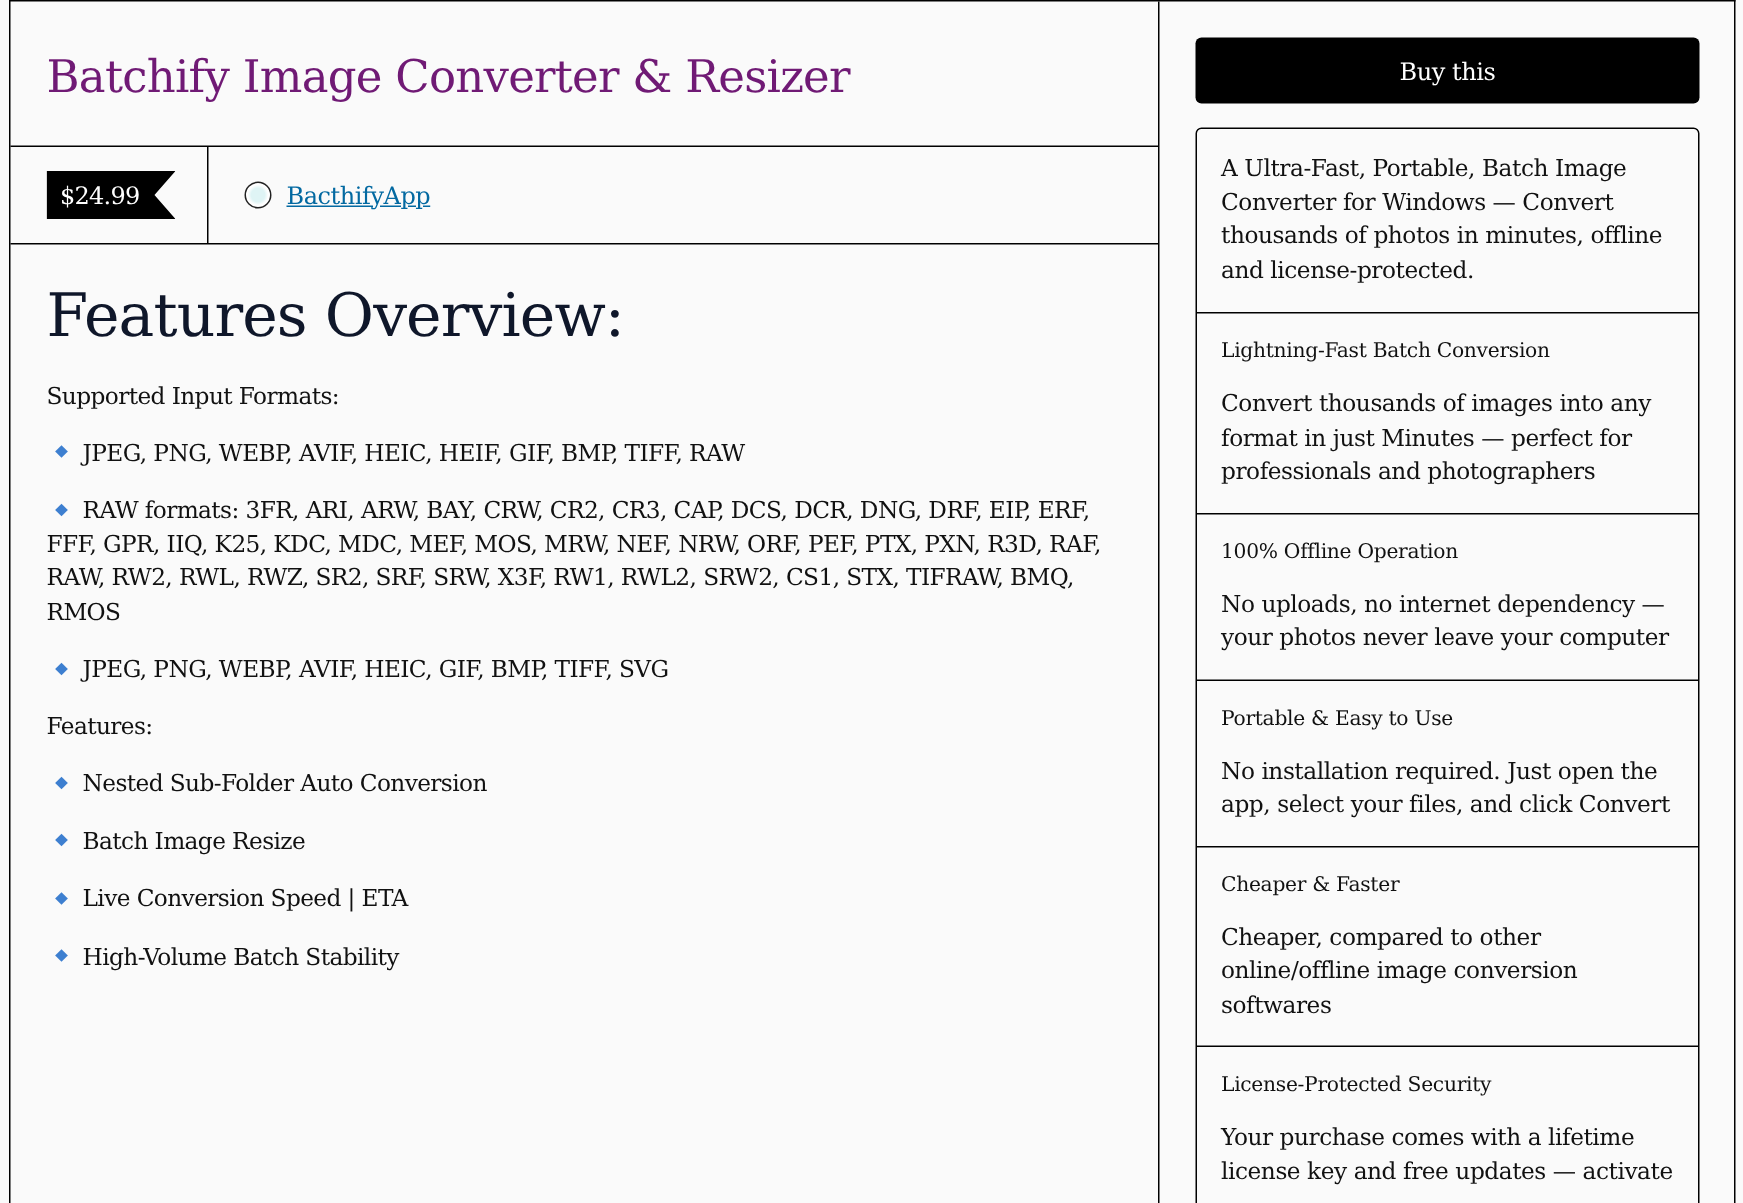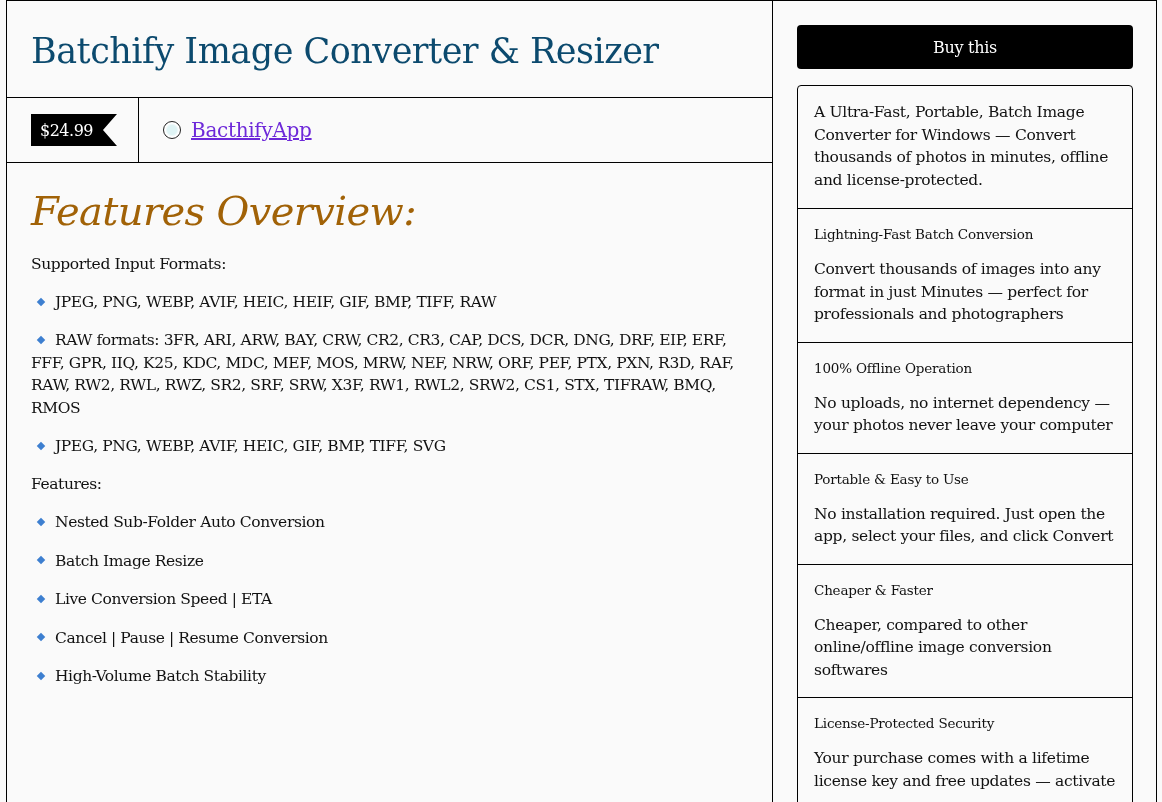--- a/index.html
+++ b/index.html
@@ -38,23 +38,23 @@
       border-bottom: 1px solid #000;
       box-sizing: border-box;
       padding-left: 24px;
       display: flex;
       align-items: center;
     }
     .title-row h1 {
       margin: 0;
       font-family: "DejaVu Serif", serif;
       font-weight: normal;
-      font-size: 35px;
+      font-size: 30px;
       letter-spacing: -0.5px;
-      color: #0c4a6e;
+      color: #701a75;
       white-space: nowrap;
       position: relative;
       top: 2px;
     }
     .meta-row {
       height: 65px;
       border-bottom: 1px solid #000;
       box-sizing: border-box;
       display: flex;
     }
@@ -86,36 +86,35 @@
     .creator-avatar {
       width: 18px;
       height: 18px;
       border-radius: 50%;
       border: 1.5px solid #222;
       box-sizing: border-box;
       background: radial-gradient(circle at 50% 50%, #dff4f5 0, #dff4f5 40%, #fff 60%);
       margin-right: 10px;
     }
     .creator-link {
-      color: #6d28d9;
-      font-size: 20px;
+      color: #0369a1;
+      font-size: 16px;
       text-decoration: underline;
       letter-spacing: -0.3px;
     }
     .content {
       padding: 20px 24px 0 24px;
     }
     .content h2 {
       margin: 0 0 14px 0;
       font-weight: normal;
       font-size: 40px;
       letter-spacing: -0.6px;
-      color: #a16207;
+      color: #0f172a;
       line-height: 56px;
-      font-style: italic;
     }
     .section-label {
       font-size: 15.5px;
       letter-spacing: -0.4px;
       margin: 0 0 16px 0;
       line-height: 22px;
     }
     ul.fmt {
       list-style: none;
       margin: 0 0 16px 0;
@@ -213,21 +212,20 @@
 
       <ul class="fmt">
         <li><span class="diamond"></span><span>JPEG, PNG, WEBP, AVIF, HEIC, GIF, BMP, TIFF, SVG</span></li>
       </ul>
 
       <p class="section-label">Features:</p>
       <ul class="fmt">
         <li><span class="diamond"></span><span>Nested Sub-Folder Auto Conversion</span></li>
         <li><span class="diamond"></span><span>Batch Image Resize</span></li>
         <li><span class="diamond"></span><span>Live Conversion Speed | ETA</span></li>
-        <li><span class="diamond"></span><span>Cancel | Pause | Resume Conversion</span></li>
         <li><span class="diamond"></span><span>High-Volume Batch Stability</span></li>
       </ul>
     </div>
   </div>
 
   <div class="sidebar">
     <div class="buy-button">Buy this</div>
     <div class="info-card">
       <div class="info-intro">A Ultra-Fast, Portable, Batch Image Converter for Windows — Convert thousands of photos in minutes, offline and license-protected.</div>
       <div class="info-item">

